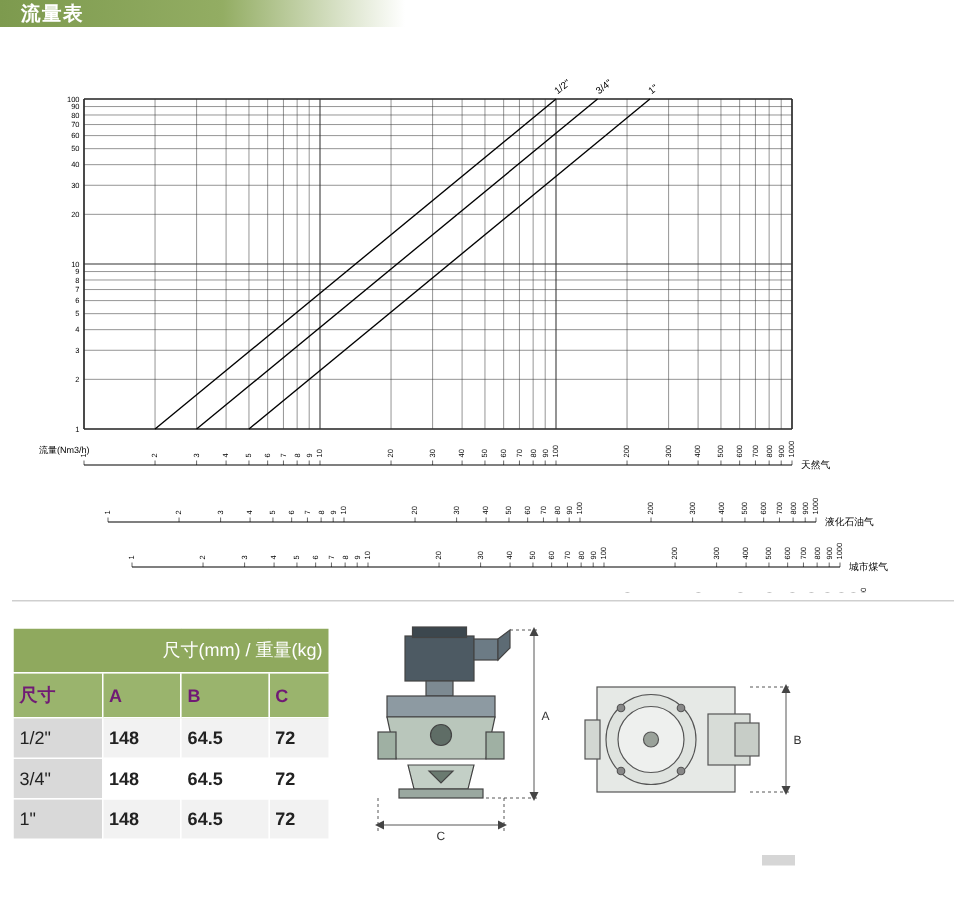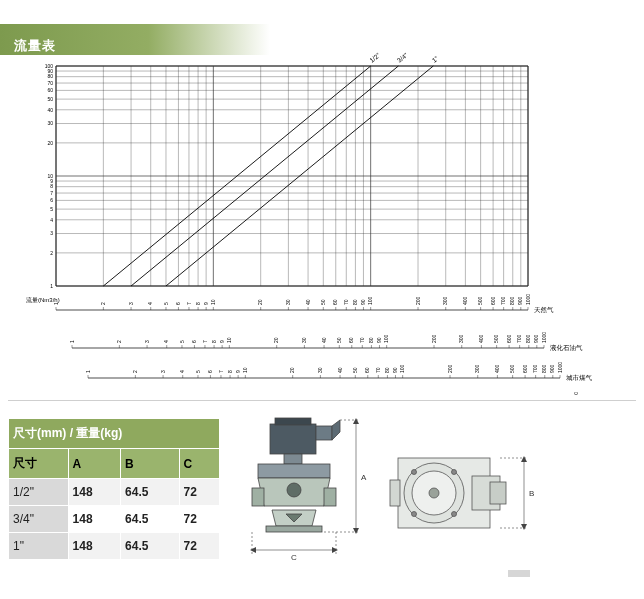--- a/index.html
+++ b/index.html
@@ -6,21 +6,21 @@
   body{
     width:644px;height:599px;
     background:#ffffff;
     font-family:"Liberation Sans", sans-serif;
     color:#222;
     overflow:hidden;
     position:relative;
   }
   
   .header-bar{
-    position:absolute;left:0;top:24px;width:270px;height:31px;
+    position:absolute;left:0;top:0;width:270px;height:18px;
     background:linear-gradient(to right,#7d9a4e 0%,#93ad63 55%,#ffffff 100%);
     display:flex;align-items:flex-end;
   }
   .header-bar .title{
     color:#ffffff;font-size:13px;font-weight:bold;padding-left:14px;
     letter-spacing:1px;
   }
   
   .chart-wrap{
     position:absolute;left:0;top:40px;width:644px;height:355px;
@@ -38,25 +38,25 @@
     position:absolute;left:8px;top:8px;width:212px;
     border-collapse:collapse;font-size:12px;
   }
   table.dim th,table.dim td{
     border:1px solid #ffffff;
     padding:6px 4px;
     text-align:left;
     font-weight:bold;
   }
   table.dim tr.head-main th{
-    background:#8fa95e;color:#ffffff;font-size:12px;font-weight:bold;
-    text-align:left;
+    background:#8fa95e;color:#ffffff;font-size:12px;font-weight:normal;
+    text-align:right;
   }
   table.dim tr.head-sub th{
-    background:#9ab46d;color:#000000;font-weight:bold;
+    background:#9ab46d;color:#701a75;font-weight:bold;
   }
   table.dim td.size-cell{
     background:#d9d9d9;font-weight:normal;color:#222;
   }
   table.dim td.val{
     background:#f2f2f2;color:#222;
   }
   table.dim tr.alt td.val{background:#ffffff;}
   table.dim tr.alt td.size-cell{background:#d9d9d9;}
   .drawings{

